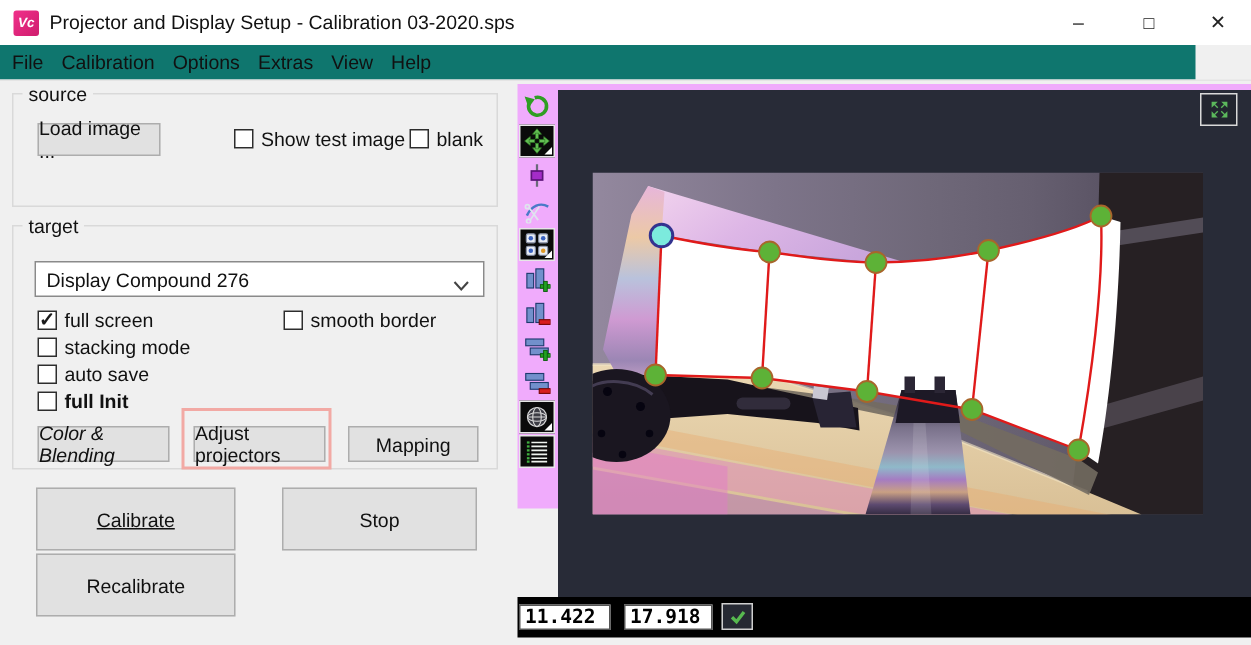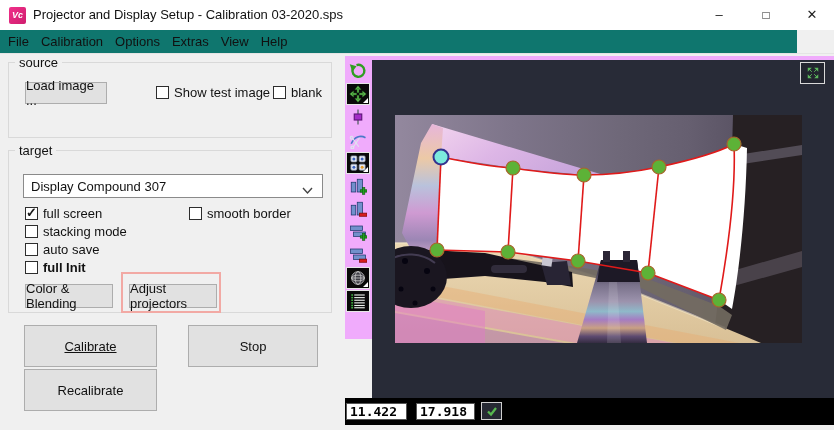--- a/index.html
+++ b/index.html
@@ -87,21 +87,21 @@
       </div>
     <div class="cb-row" style="left:264px;top:22px;">
         <span class="cb-box"></span>
         <span>blank</span>
       </div>
   </div>
 
   <div id="gb-target" class="groupbox">
     <div class="gb-label">target</div>
     <div id="display-select">
-      <span>Display Compound 307</span>
+      <span>Display Compound 276</span>
       <span id="select-chevron">
         <svg width="11" height="8" viewBox="0 0 11 8">
             <polyline points="1,1 5.5,6 10,1" fill="none" stroke="#444" stroke-width="1.4"></polyline>
           </svg>
       </span>
     </div>
     <div class="cb-row" style="left:16px;top:55px;">
         <span class="cb-box">
           <span class="cb-check">✓</span>
         </span>
@@ -116,22 +116,23 @@
         <span>auto save</span>
       </div>
     <div class="cb-row" style="left:16px;top:109px;font-weight:bold;">
         <span class="cb-box"></span>
         <span>full Init</span>
       </div>
     <div class="cb-row" style="left:180px;top:55px;">
         <span class="cb-box"></span>
         <span>smooth border</span>
       </div>
-    <div class="btn" style="left:16px;top:133px;width:88px;height:24px;">Color &amp; Blending</div>
+    <div class="btn" style="left:16px;top:133px;width:88px;height:24px;font-style:italic;">Color &amp; Blending</div>
     <div class="btn" style="left:120px;top:133px;width:88px;height:24px;">Adjust projectors</div>
+    <div class="btn" style="left:223px;top:133px;width:87px;height:24px;">Mapping</div>
   </div>
   <div id="annotation-box"></div>
 
   <div id="btn-calibrate" class="btn">Calibrate</div>
   <div id="btn-stop" class="btn">Stop</div>
   <div id="btn-recalibrate" class="btn">Recalibrate</div>
 
   <div id="viewer">
     <div id="viewport"></div>
     <div id="toolbar">

